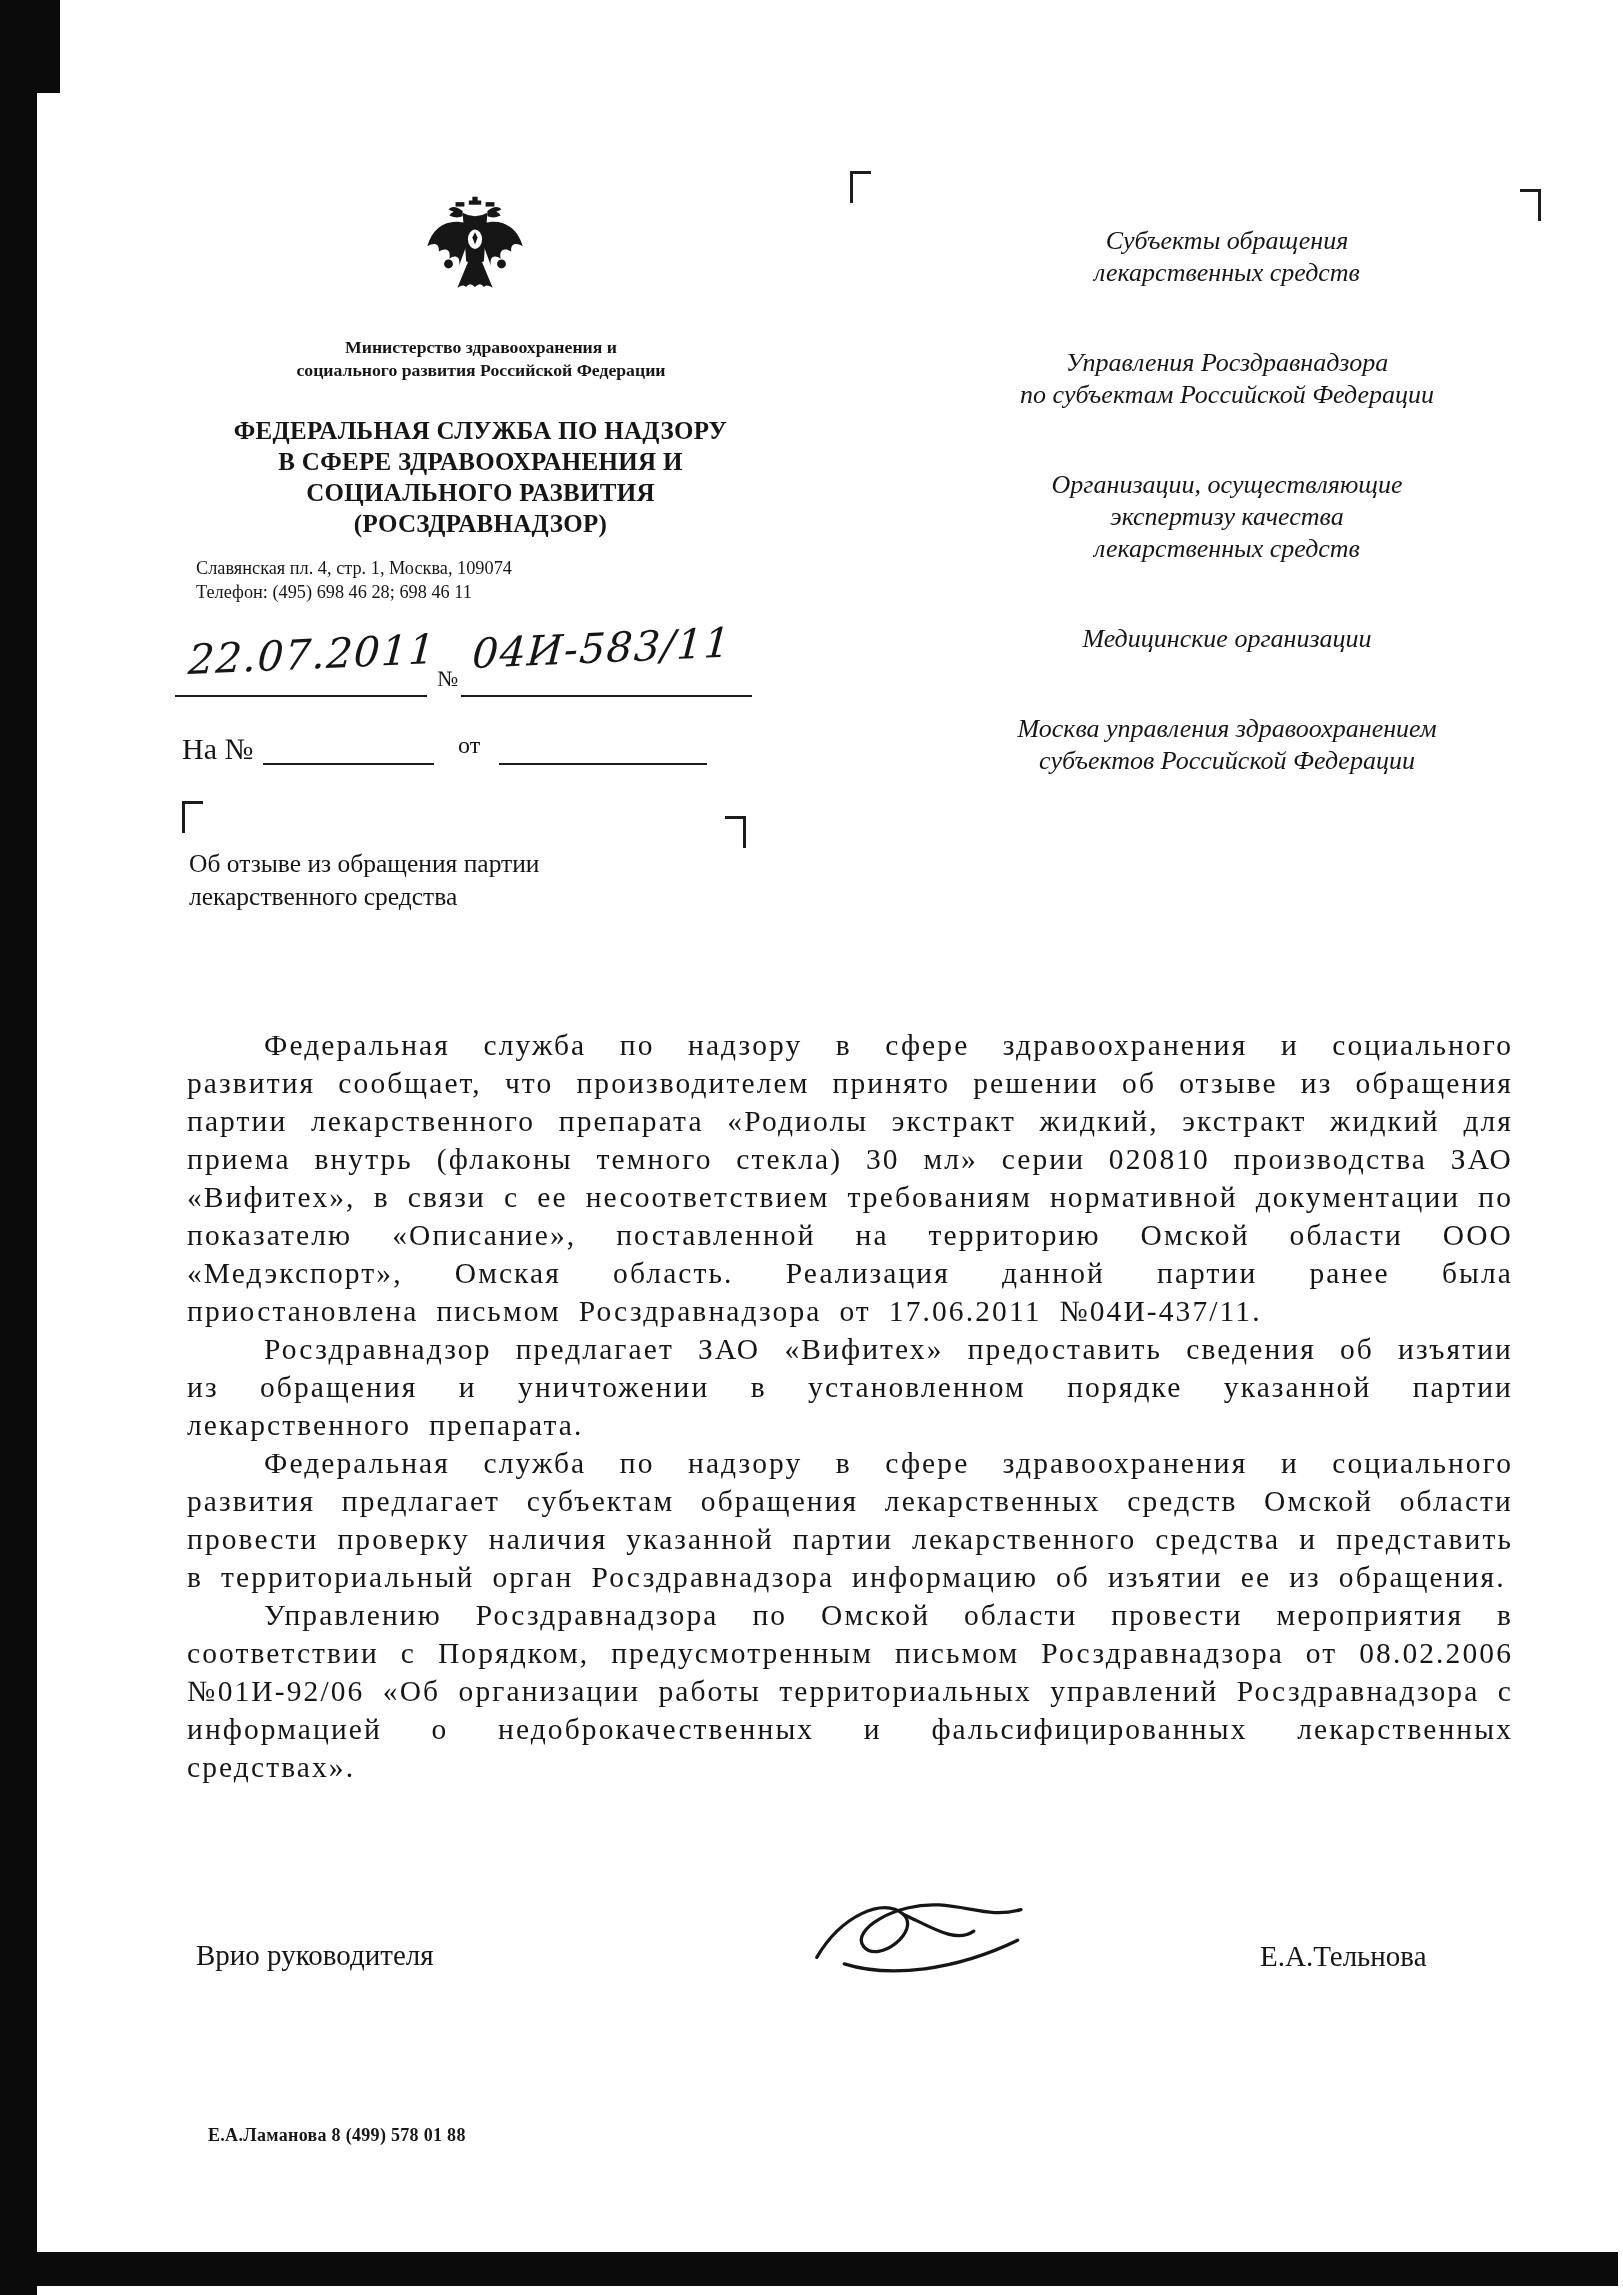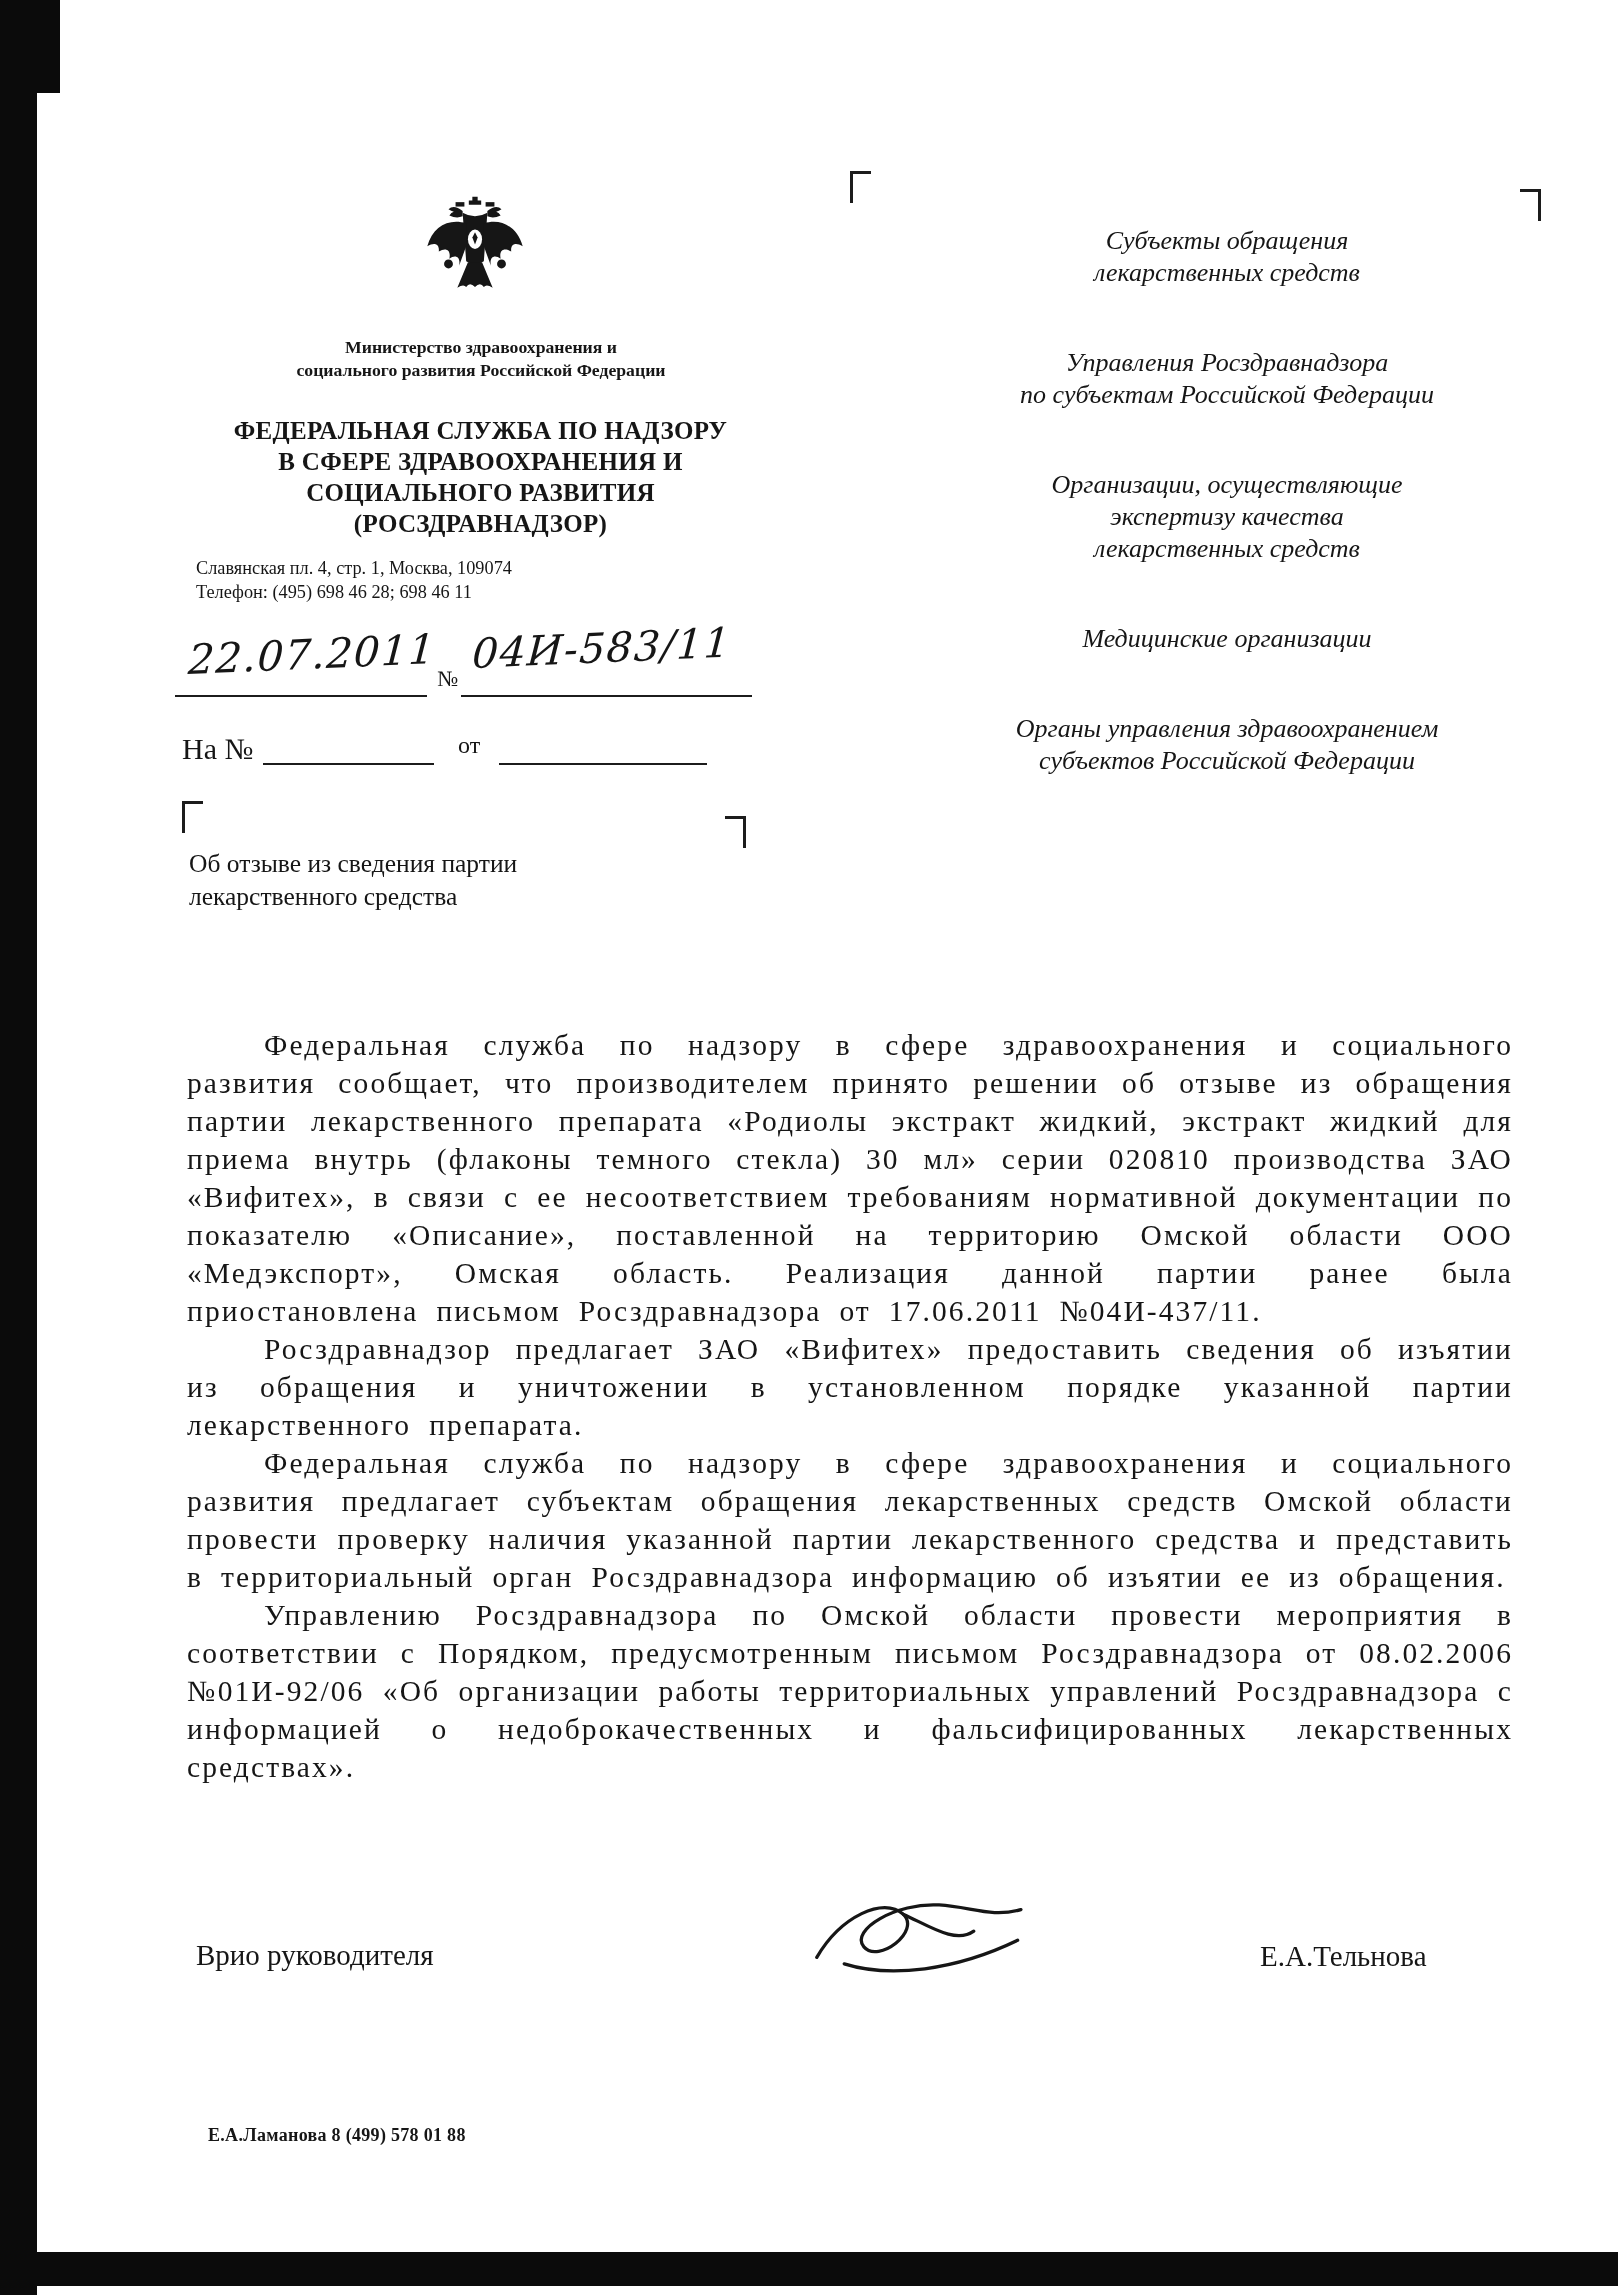--- a/index.html
+++ b/index.html
@@ -145,25 +145,25 @@
 
   <div class="recipients">
     <p class="recipient">Субъекты обращения
 лекарственных средств</p>
     <p class="recipient">Управления Росздравнадзора
 по субъектам Российской Федерации</p>
     <p class="recipient">Организации, осуществляющие
 экспертизу качества
 лекарственных средств</p>
     <p class="recipient">Медицинские организации</p>
-    <p class="recipient">Органы управления здравоохранением
+    <p class="recipient">Москва управления здравоохранением
 субъектов Российской Федерации</p>
   </div>
 
-  <div class="subject">Об отзыве из сведения партии
+  <div class="subject">Об отзыве из обращения партии
 лекарственного средства</div>
 
   <div class="body-text">
     <p class="para">Федеральная служба по надзору в сфере здравоохранения и социального развития сообщает, что производителем принято решении об отзыве из обращения партии лекарственного препарата «Родиолы экстракт жидкий, экстракт жидкий для приема внутрь (флаконы темного стекла) 30 мл» серии 020810 производства ЗАО «Вифитех», в связи с ее несоответствием требованиям нормативной документации по показателю «Описание», поставленной на территорию Омской области ООО «Медэкспорт», Омская область. Реализация данной партии ранее была приостановлена письмом Росздравнадзора от 17.06.2011 №04И-437/11.</p>
     <p class="para">Росздравнадзор предлагает ЗАО «Вифитех» предоставить сведения об изъятии из обращения и уничтожении в установленном порядке указанной партии лекарственного препарата.</p>
     <p class="para">Федеральная служба по надзору в сфере здравоохранения и социального развития предлагает субъектам обращения лекарственных средств Омской области провести проверку наличия указанной партии лекарственного средства и представить в территориальный орган Росздравнадзора информацию об изъятии ее из обращения.</p>
     <p class="para">Управлению Росздравнадзора по Омской области провести мероприятия в соответствии с Порядком, предусмотренным письмом Росздравнадзора от 08.02.2006 №01И-92/06 «Об организации работы территориальных управлений Росздравнадзора с информацией о недоброкачественных и фальсифицированных лекарственных средствах».</p>
   </div>
 
   <div class="sig-position">Врио руководителя</div>

